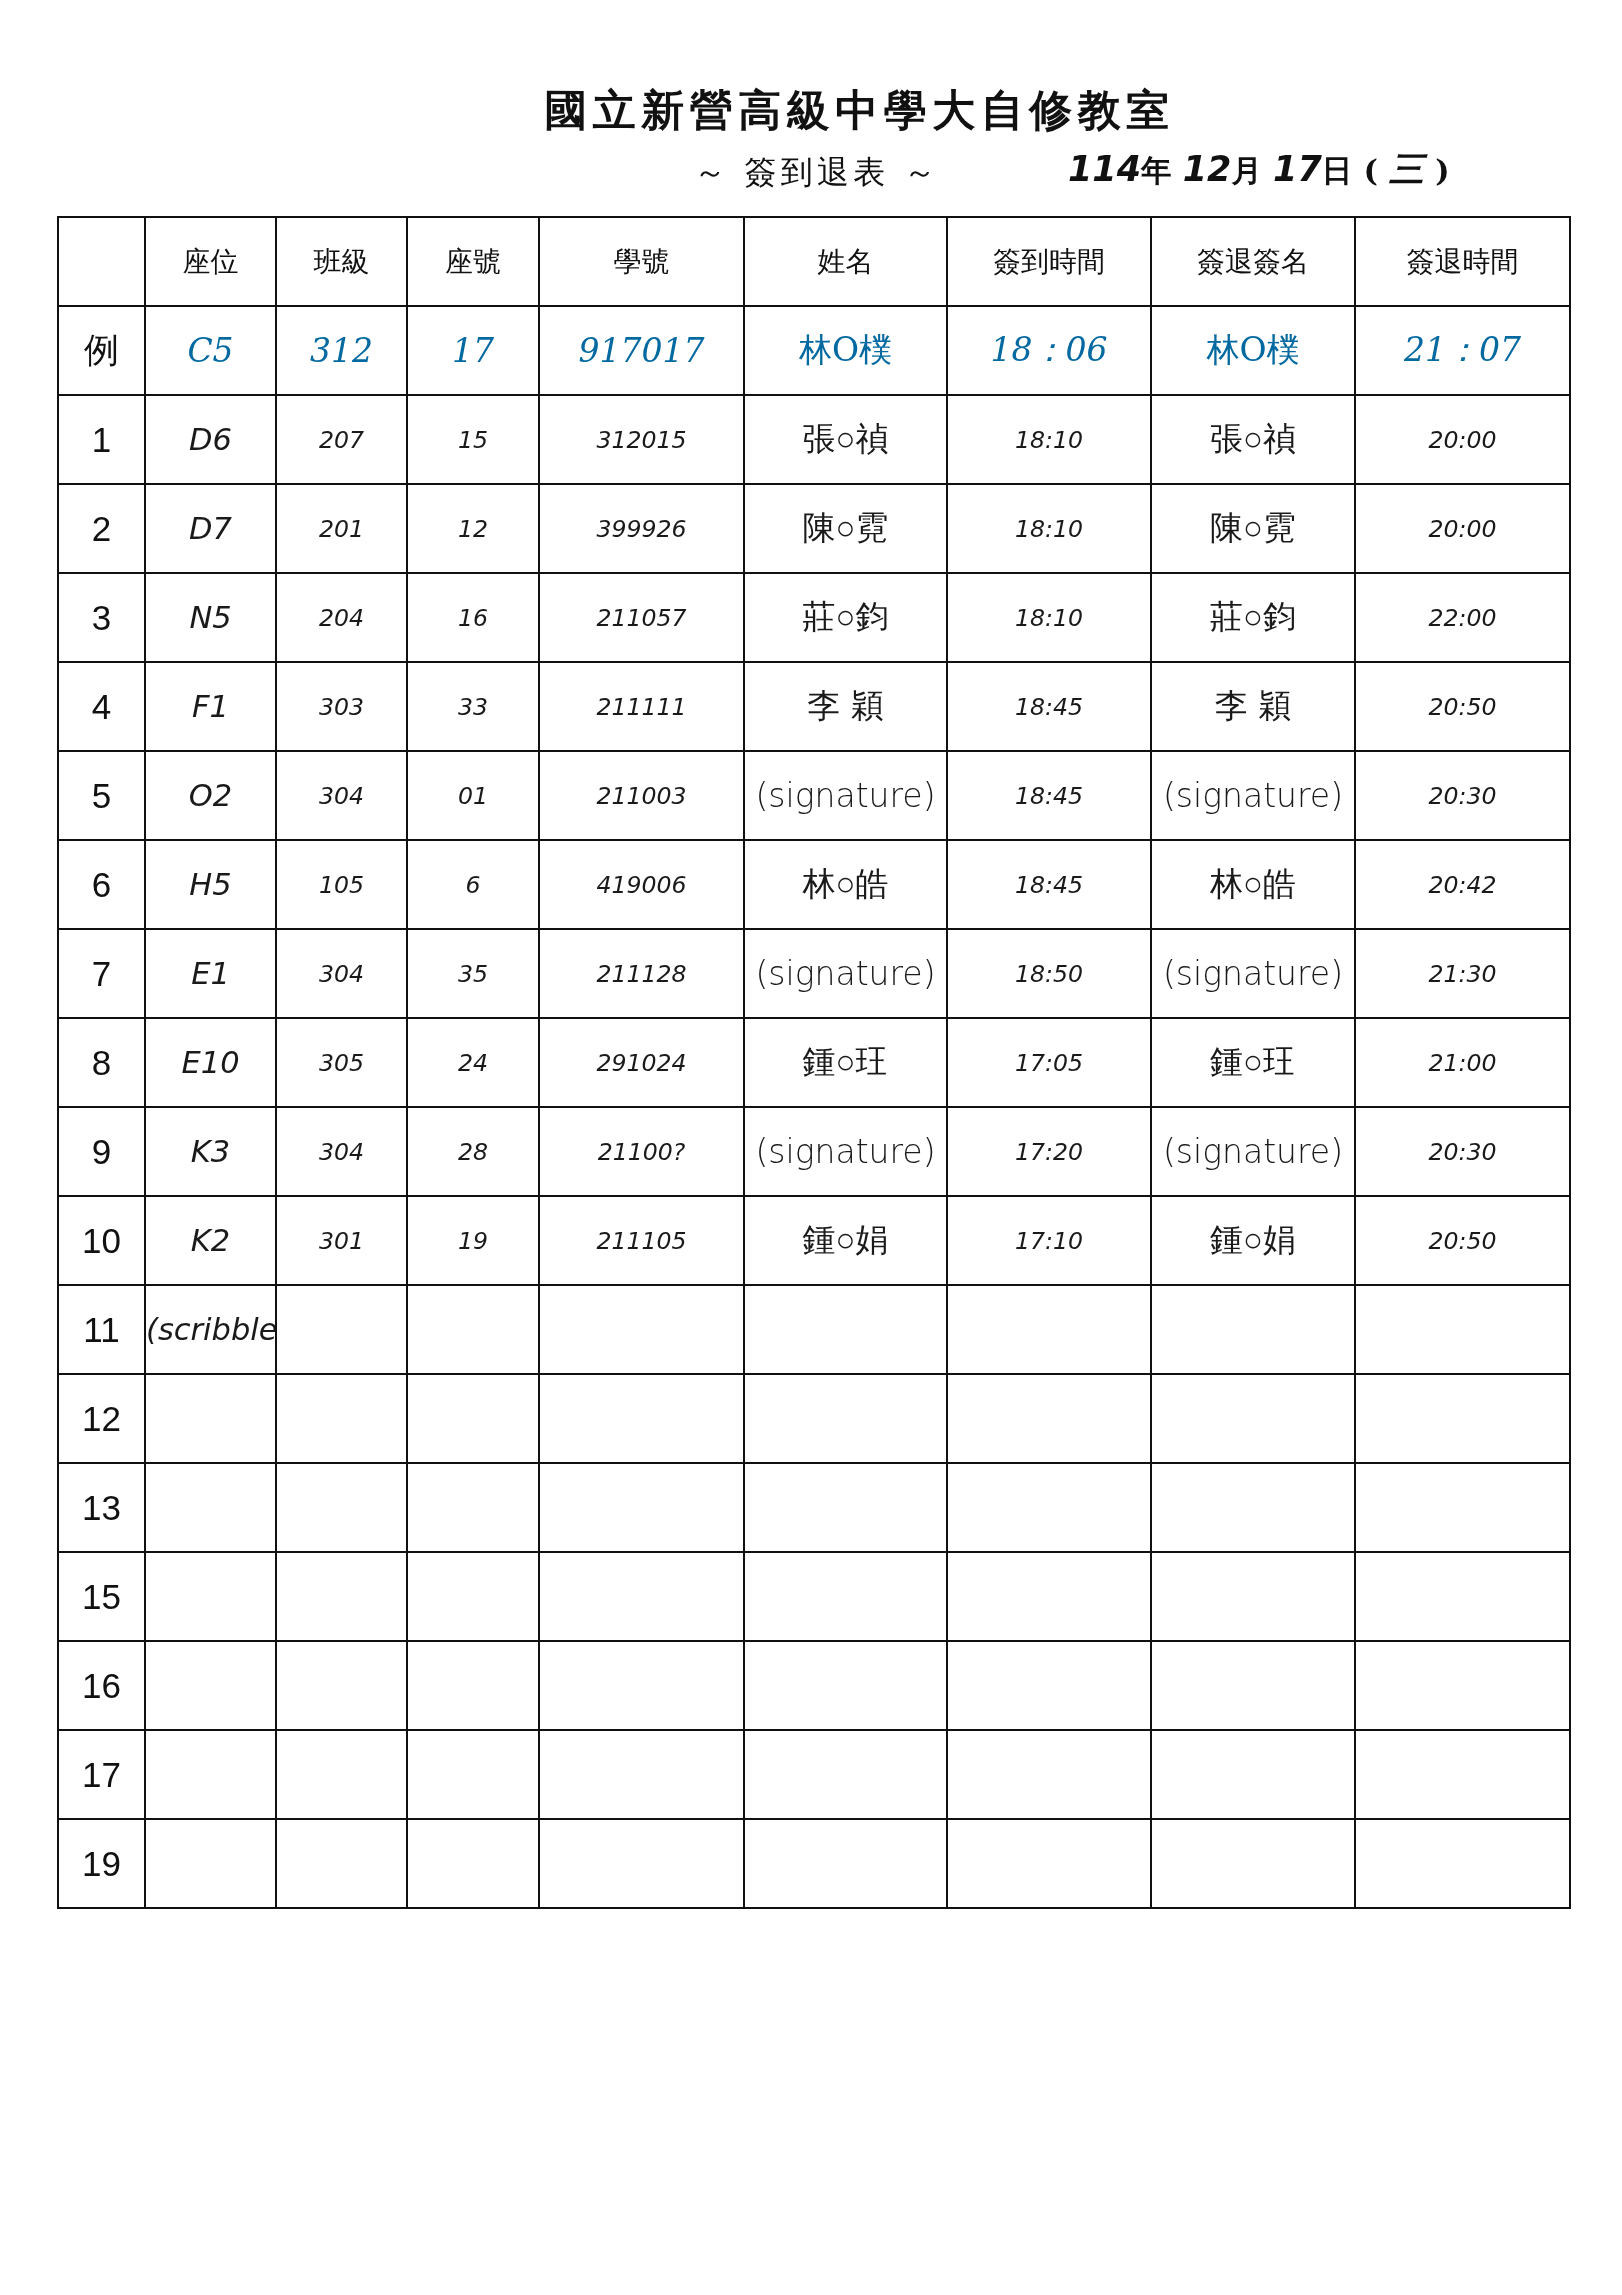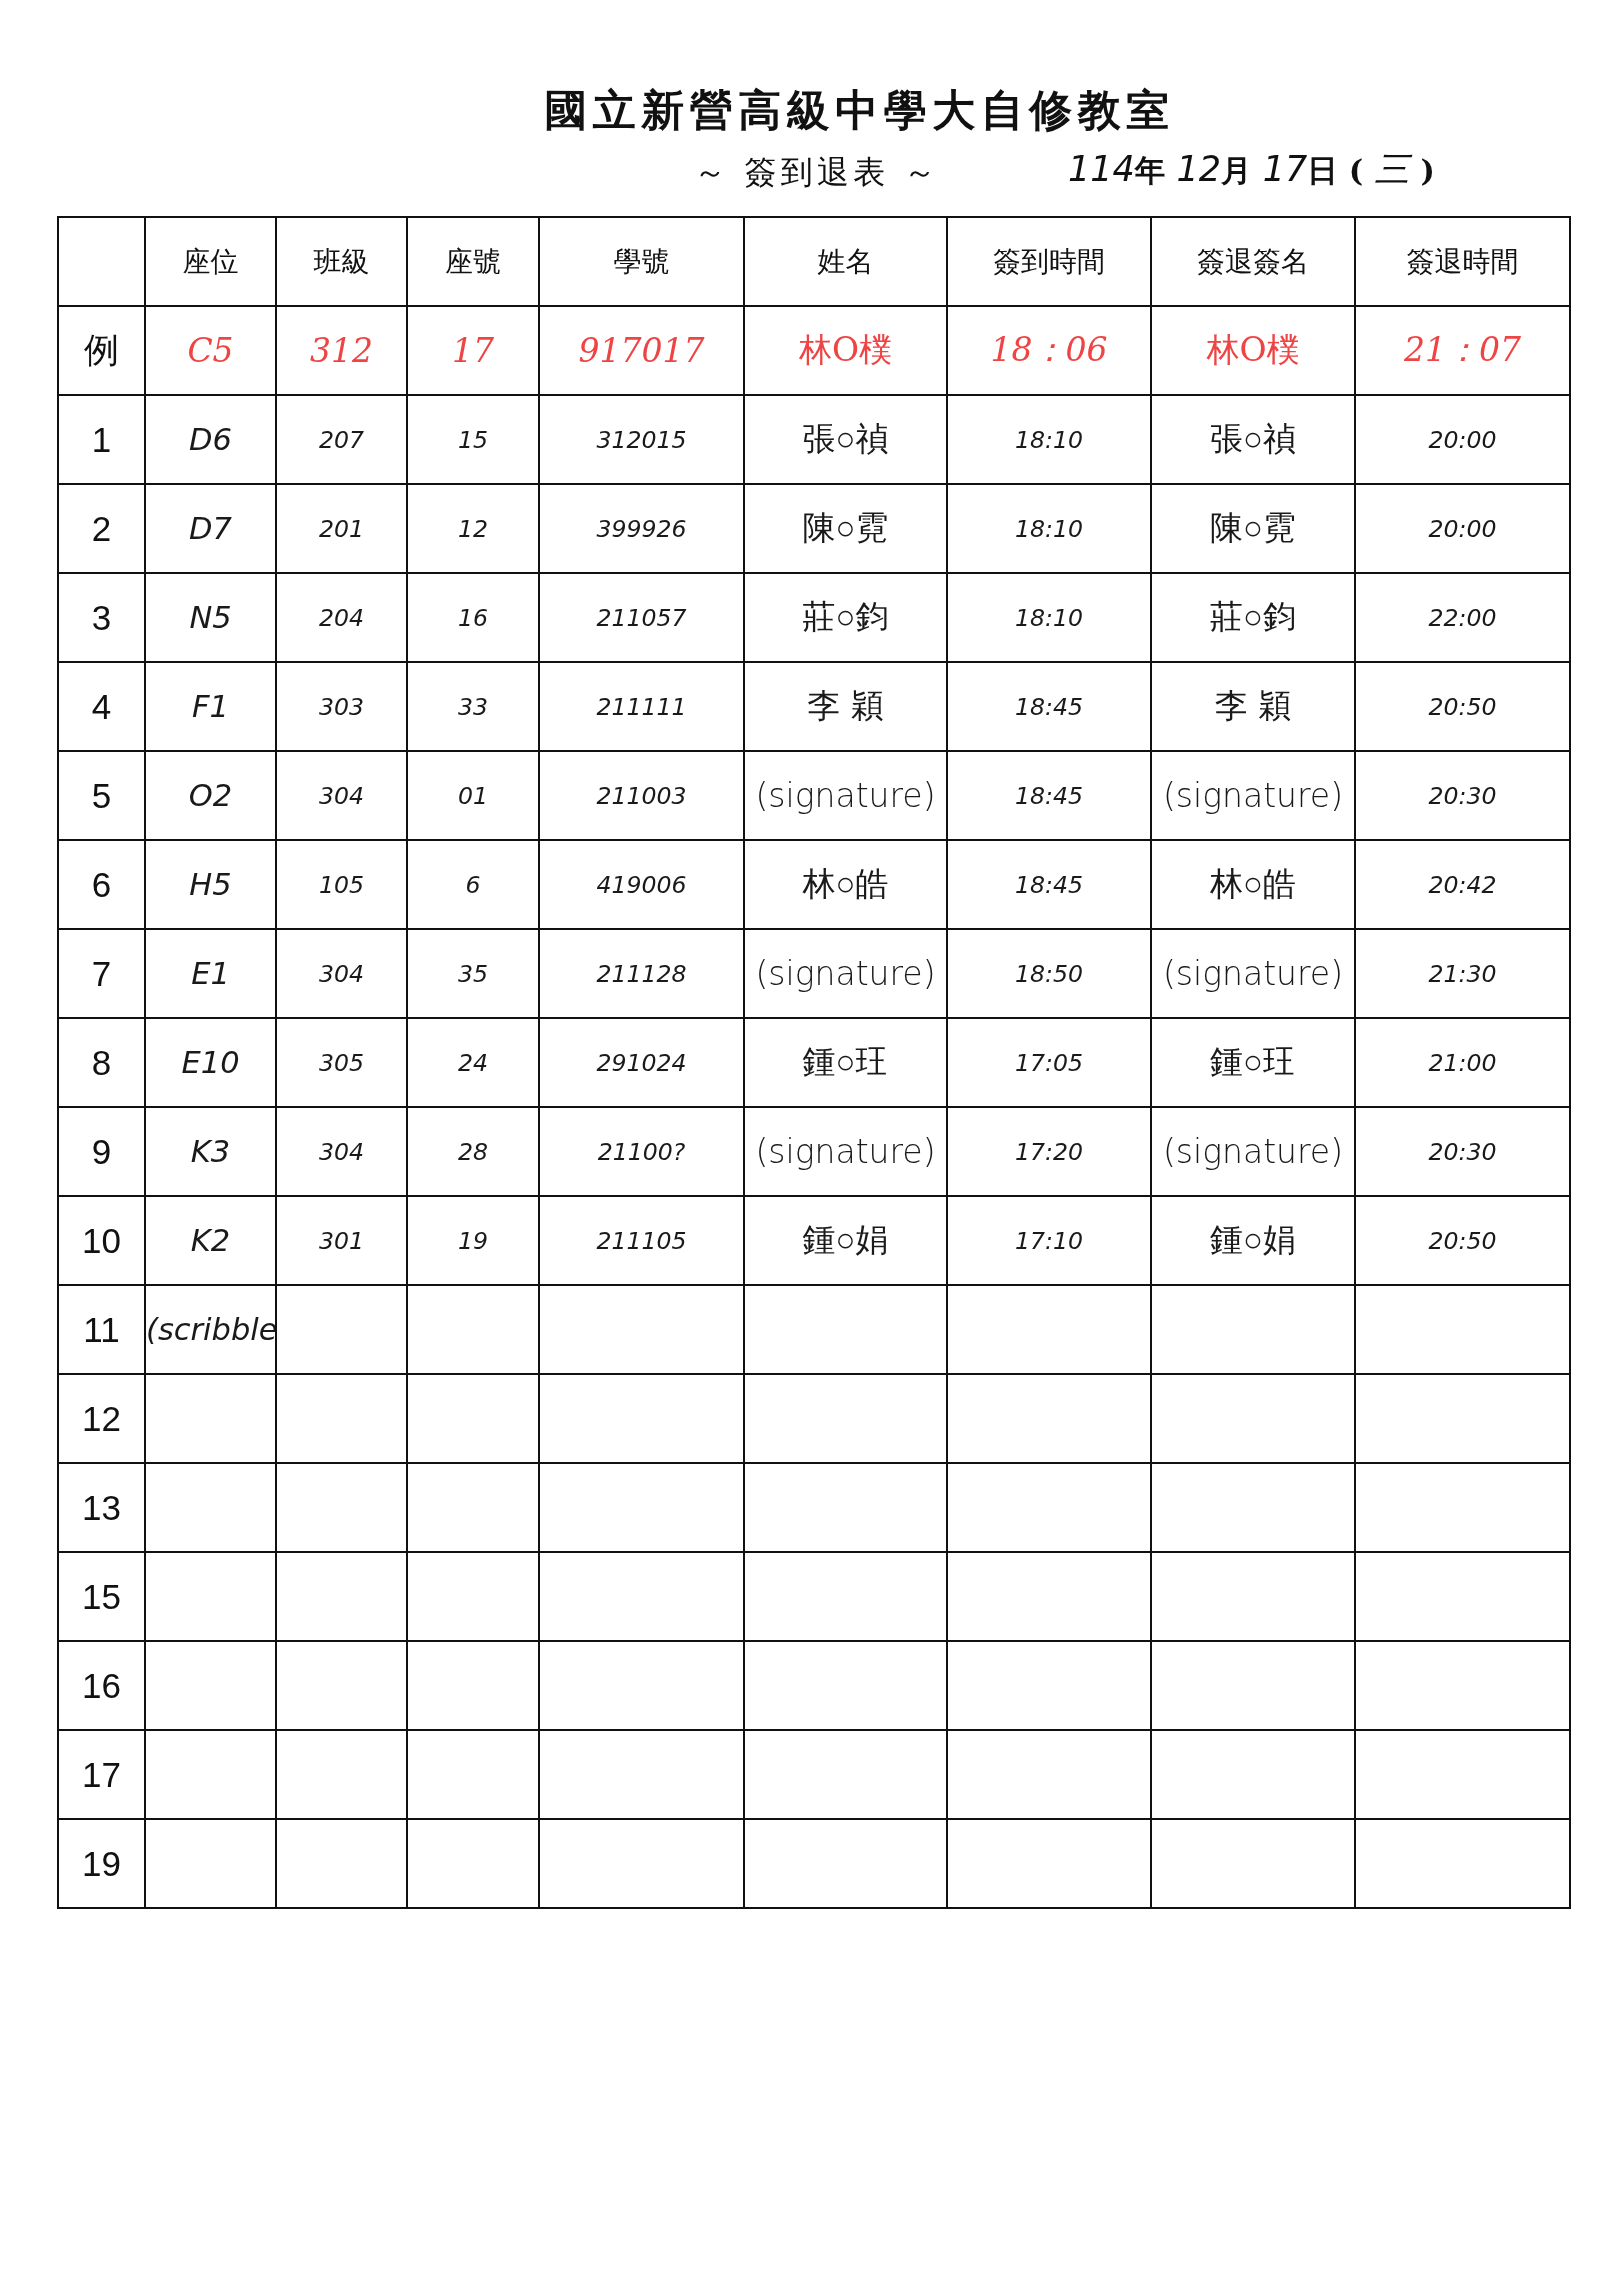--- a/index.html
+++ b/index.html
@@ -12,34 +12,34 @@
     font-family: Liberation Sans, sans-serif; font-weight: bold; font-size: 43px; letter-spacing: 5.5px; padding-left: 48px;
   }
   .subtitle {
     position: absolute; top: 151px; left: 694px;
     font-family: "DejaVu Serif", serif; font-size: 32px; letter-spacing: 4.2px;
   }
   .date {
     position: absolute; top: 146px; left: 1068px; font-size: 35px;
     font-family: "DejaVu Serif", serif; white-space: nowrap;
   }
-  .date .hw { font-family: "DejaVu Sans", sans-serif; font-style: italic; font-weight: 400; text-align: center; }
+  .date .hw { font-family: "DejaVu Sans", sans-serif; font-style: italic; font-weight: 700; text-align: center; }
   .date .printed { font-weight: bold; font-size: 30.5px; }
   table.log {
     position: absolute; left: 57px; top: 216px; width: 1512px;
     border-collapse: collapse; table-layout: fixed;
   }
   table.log td, table.log th {
     border: 2.1px solid #111; text-align: center; vertical-align: middle; padding: 0;
     overflow: hidden; white-space: nowrap;
   }
   table.log th { height: 87px; font-weight: normal; font-size: 28px; }
   table.log td { height: 87px; }
   td.idx { font-size: 35px; font-family: "Liberation Sans", sans-serif; }
-  td.example { font-family: "DejaVu Serif", serif; font-style: italic; font-size: 33px; color: #ef4444; margin-left: 28px; }
+  td.example { font-family: "DejaVu Serif", serif; font-style: italic; font-size: 33px; color: #0369a1; margin-left: 28px; }
   td.hw {
     font-family: "DejaVu Sans", sans-serif; font-style: italic; font-size: 30.5px;
     color: #1a1a1a; font-weight: 300;
   }
   td.hw.small { font-size: 23.6px; }
   td.hw.sig { font-size: 33px; font-style: normal; }
 </style>
 </head>
 <body>
 

